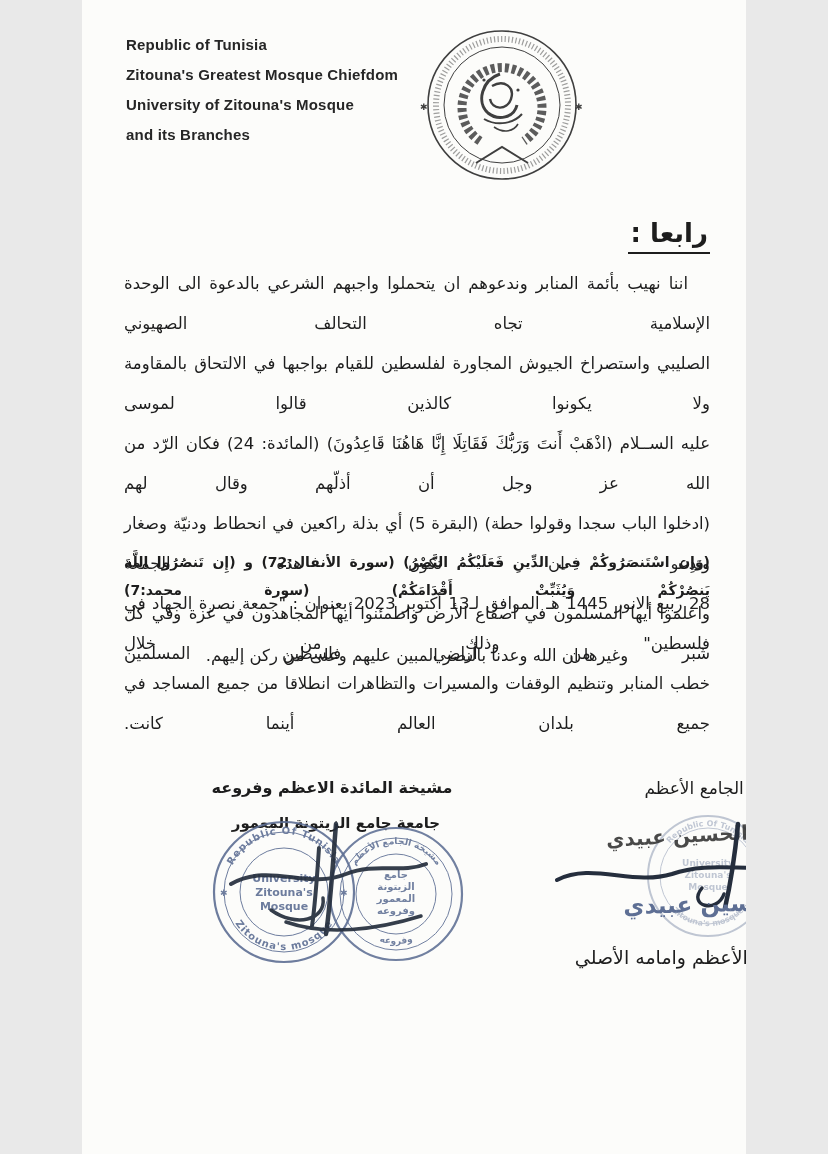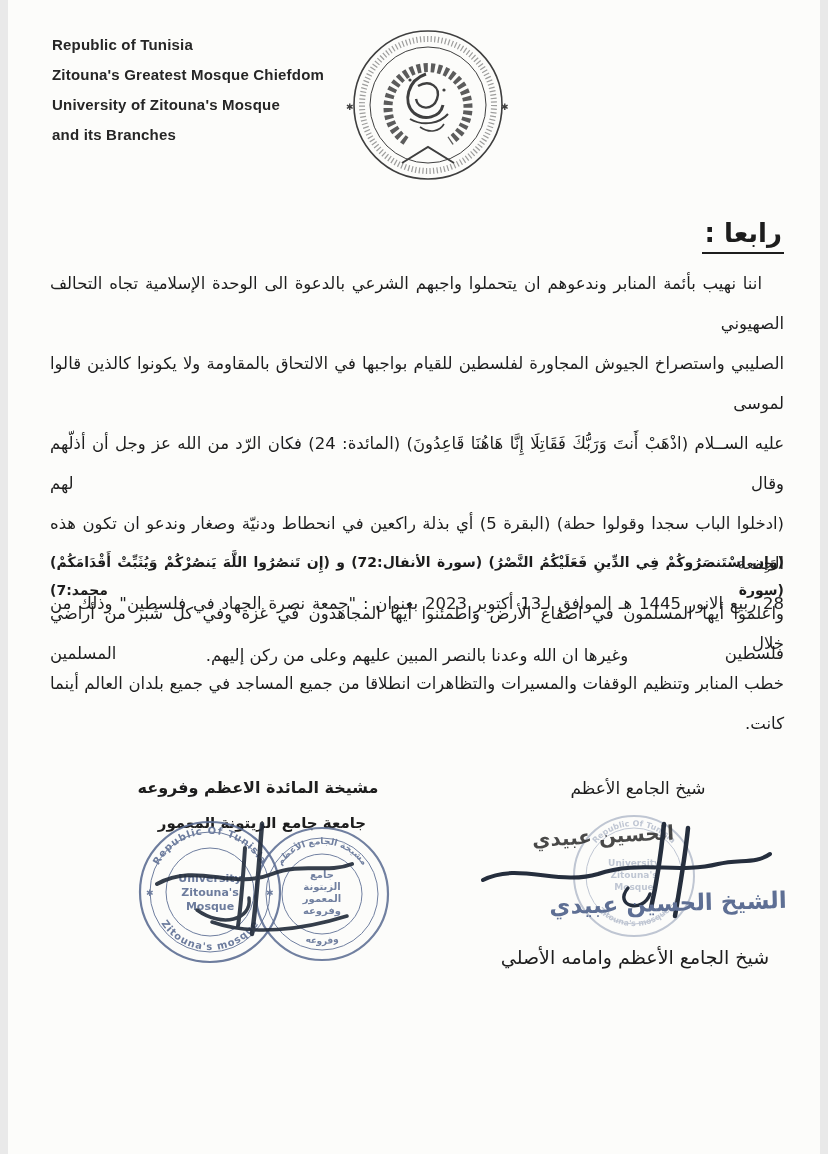--- a/index.html
+++ b/index.html
@@ -1,17 +1,17 @@
 <!DOCTYPE html>
 <html style="--paper: #fcfcfa; --text-ink: #1d1d1d; --seal-ink: #3f3f3f; --stamp-ink: #5e6f94; --signature-ink: #252e3d;"><head>
 <meta charset="utf-8">
 <style>
   html,body{margin:0;padding:0;background:#e9e9e9;}
   .page{
-    position:relative;width:812px;height:1154px;margin:0 auto;
+    position:relative;width:664px;height:1154px;margin:0 auto;
     background:var(--paper,#fcfcfa);overflow:hidden;
     font-family:"DejaVu Sans",sans-serif;color:var(--text-ink,#1d1d1d);
   }
   
   .hdr-left{position:absolute;left:44px;top:30px;}
   .hdr-left div{
     font-family:"Liberation Sans",sans-serif;font-weight:700;font-size:15px;
     line-height:30px;color:#262626;letter-spacing:.2px;white-space:nowrap;
   }
   .seal{position:absolute;left:332px;top:26px;width:176px;height:158px;}

